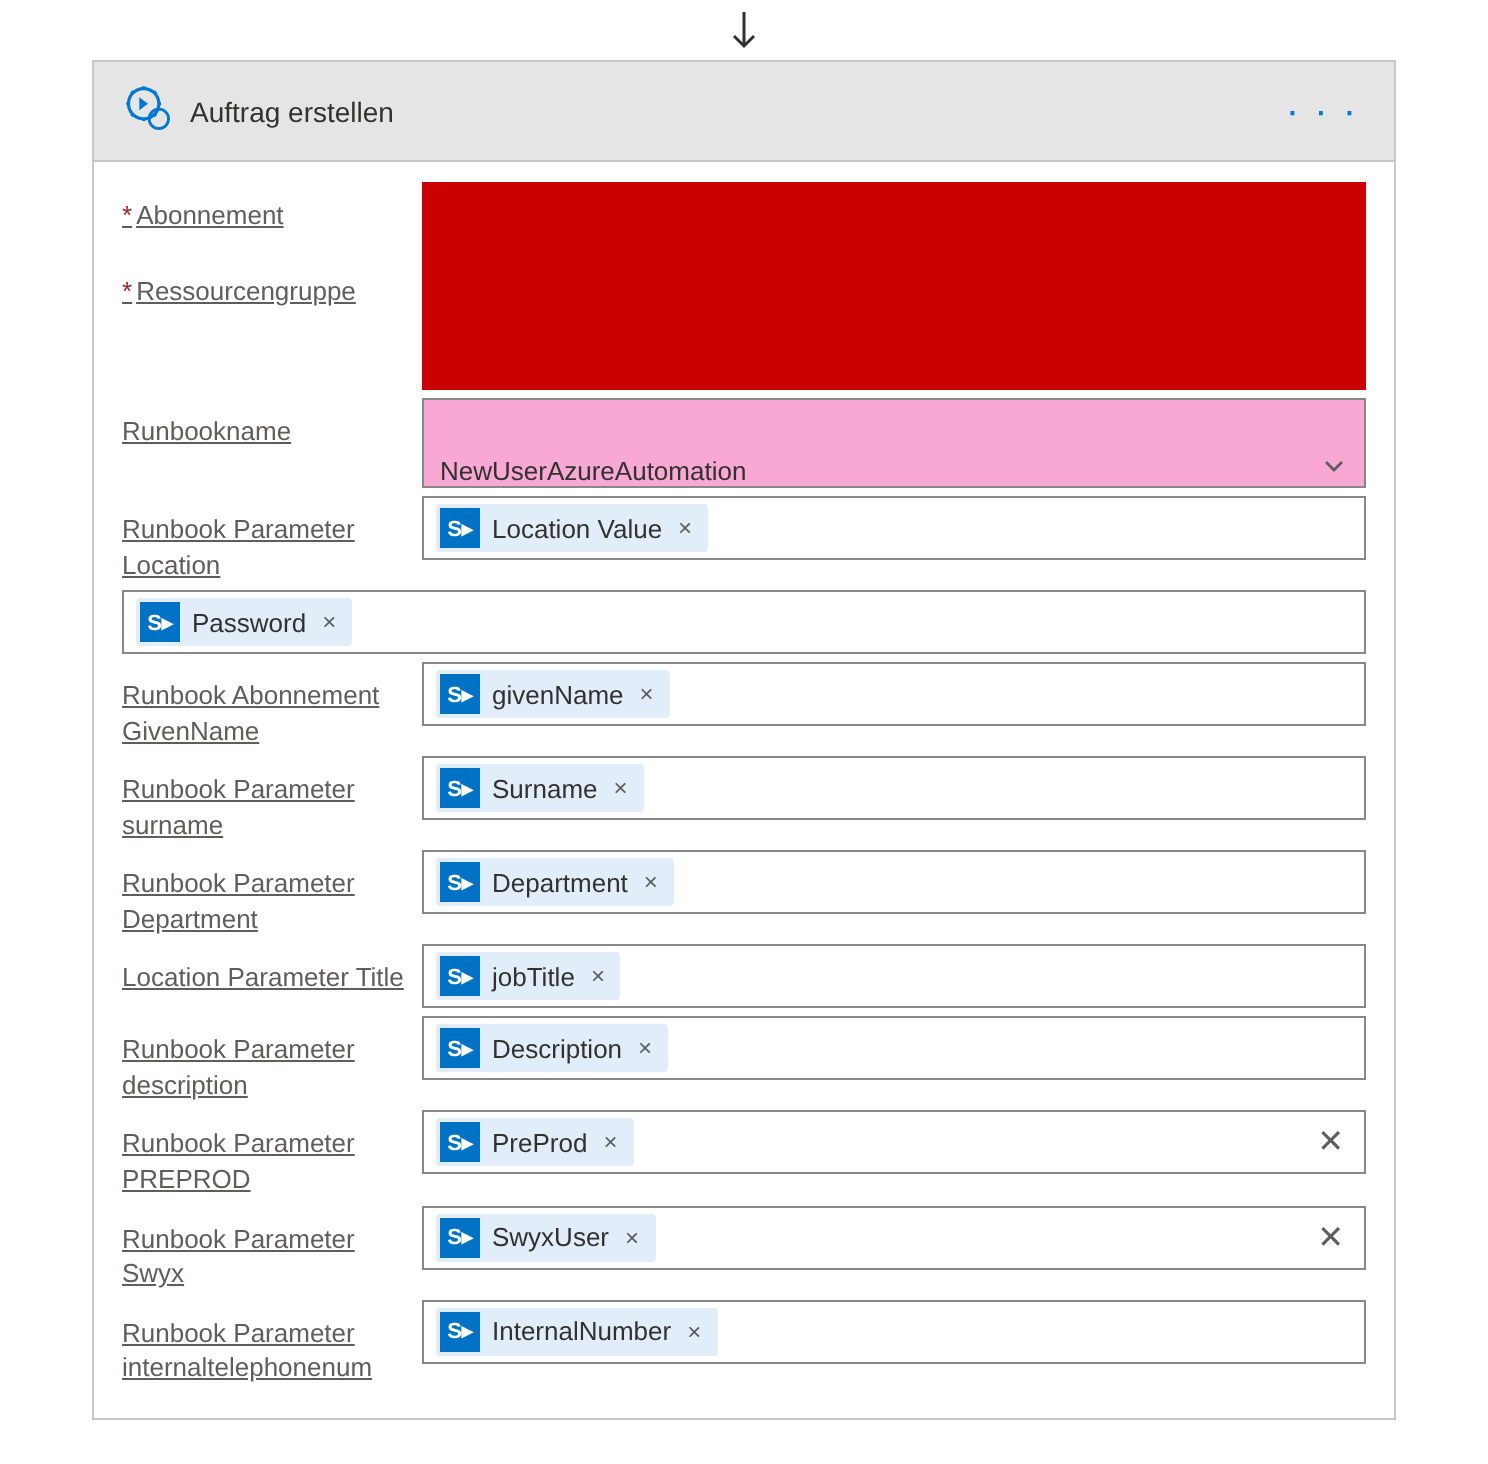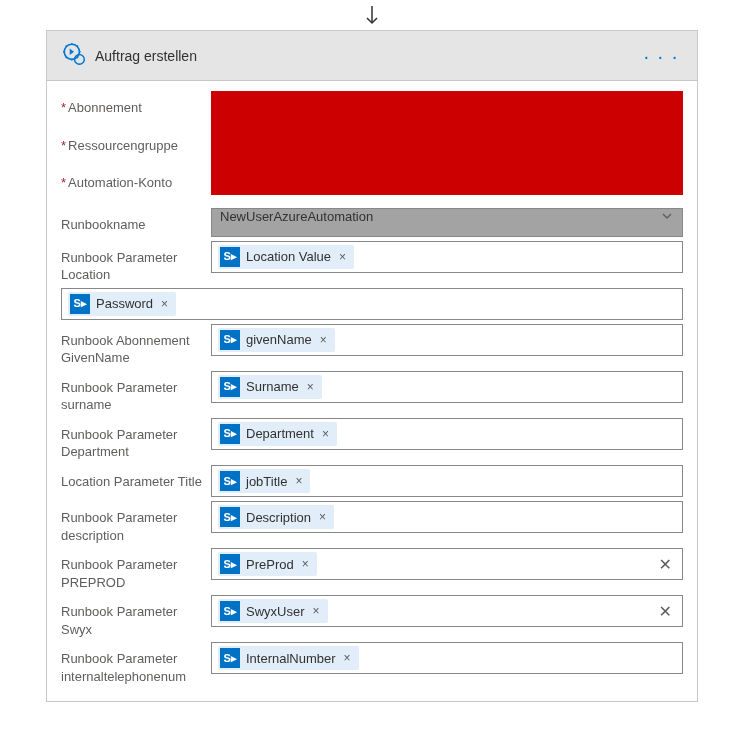--- a/index.html
+++ b/index.html
@@ -51,20 +51,21 @@
       align-items: flex-start;
       margin: 4px 0;
     }
     .label-col {
       width: 150px;
       flex: none;
       padding: 8px 4px 0 0;
       font-size: 13px;
       color: #605e5c;
       line-height: 1.35;
+      text-decoration: underline;
     }
     .required::before {
       content: "*";
       color: #a4262c;
       margin-right: 2px;
     }
     .input-col {
       flex: 1;
       min-width: 0;
     }
@@ -80,25 +81,25 @@
       padding-top: 8px;
       padding-bottom: 12px;
     }
     .redacted {
       flex: 1;
       background: #cc0000;
       height: 104px;
     }
     .dropdown {
       display: flex;
-      align-items: flex-start;
+      align-items: flex-end;
       border: 1px solid #8a8886;
-      height: 29px;
+      height: 45px;
       padding: 0 8px;
-      background: #a3a3a3;
+      background: #f9a8d4;
       cursor: pointer;
     }
     .dropdown .val {
       flex: 1;
       color: #323130;
     }
     .chev {
       color: #605e5c;
     }
     .token-input {
@@ -171,21 +172,20 @@
     <div class="title">Auftrag erstellen</div>
     <div class="dots">· · ·</div>
   </div>
 
   <div class="card-body">
 
     <div class="redacted-wrap">
       <div class="labels-stack">
         <div class="label-col required">Abonnement</div>
         <div class="label-col required">Ressourcengruppe</div>
-        <div class="label-col required">Automation-Konto</div>
       </div>
       <div class="redacted"></div>
     </div>
 
     <div class="row">
       <div class="label-col">Runbookname</div>
       <div class="input-col">
         <div class="dropdown">
           <span class="val">NewUserAzureAutomation</span>
           <span class="chev">

